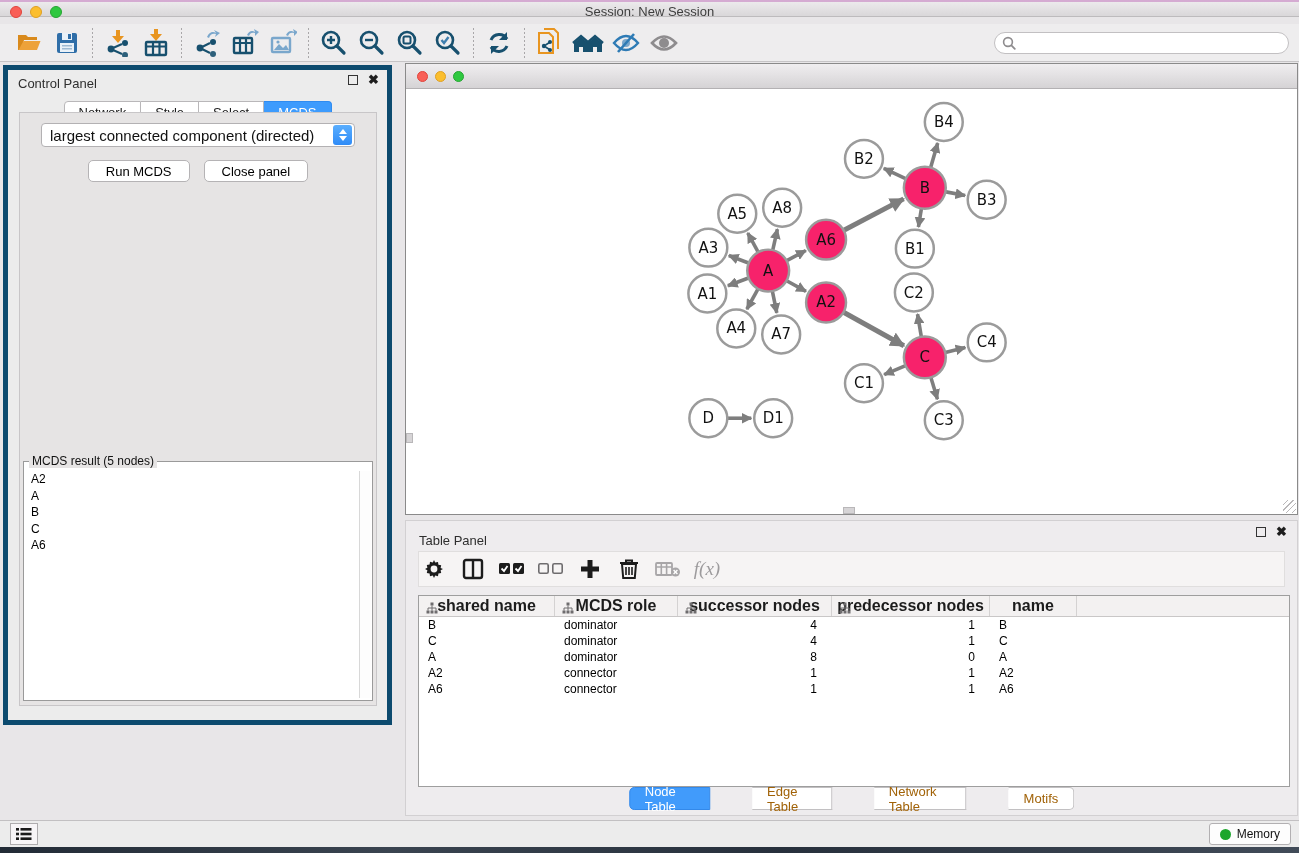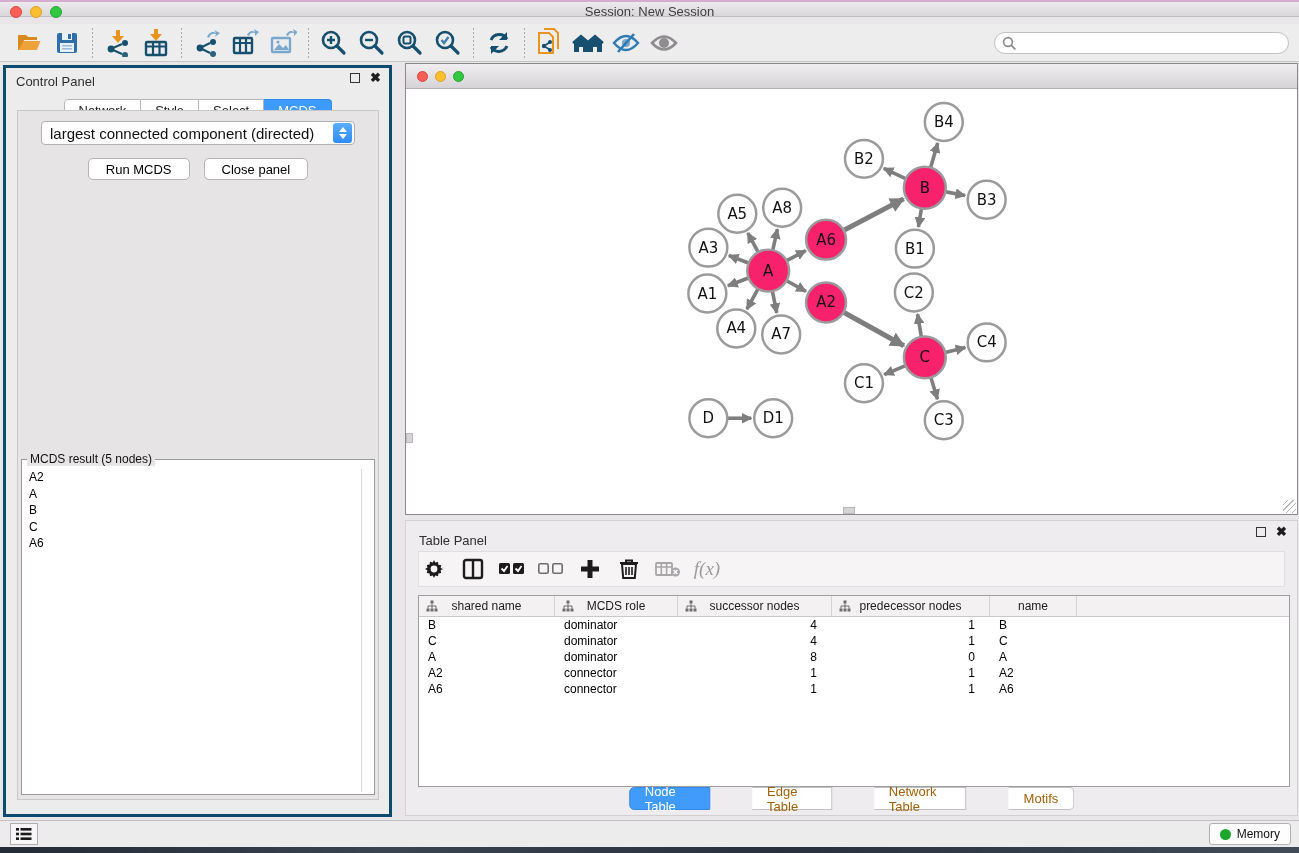--- a/index.html
+++ b/index.html
@@ -22,22 +22,22 @@
   .main-toolbar { position:absolute; left:0; top:24px; right:0; height:38px;
     background:#eeedee; border-bottom:1px solid #c6c4c6; display:flex; align-items:center; padding-left:10px; }
   .tb-icon { width:38px; height:32px; display:flex; align-items:center; justify-content:center; flex:0 0 auto; }
   .tb-sep { width:1px; height:30px; margin:0 6px; flex:0 0 auto;
     background-image:linear-gradient(#a9a7a9 40%, transparent 40%); background-size:1px 4px; }
   .search-box { position:absolute; right:10px; top:8px; width:295px; height:22px; background:#fff;
     border:1px solid #c2c0c2; border-radius:11px; display:flex; align-items:center; padding-left:7px; }
   .search-box input { border:none; outline:none; flex:1; font-size:12px; background:transparent; height:18px; margin-left:4px; }
 
   
-  .control-panel { position:absolute; left:3px; top:65px; width:389px; height:752px;
-    background:#ececec; border:3px solid #0c4a6e; }
+  .control-panel { position:absolute; left:3px; top:65px; width:389px; height:660px;
+    background:#ececec; border:5px solid #0c4a6e; }
   .cp-header { position:absolute; left:0; top:0; right:0; height:26px; }
   .cp-title { position:absolute; left:10px; top:6px; font-size:13px; color:#2e2e2e; }
   .win-btns { position:absolute; right:8px; top:5px; display:flex; gap:10px; align-items:center; }
   .float-box { width:10px; height:10px; border:1.5px solid #333; display:inline-block; }
   .close-x { font-size:13px; color:#1d1d1d; font-weight:bold; line-height:10px; }
   .cp-tabs { position:absolute; top:31px; left:50%; transform:translateX(-50%); display:flex; }
   .cp-tab { height:22px; padding:0 14px; background:#fff; border:1px solid #b9b7b9; border-left:none;
     font-size:13px; color:#1c1c1c; display:flex; align-items:center; }
   .cp-tab:first-child { border-left:1px solid #b9b7b9; border-radius:4px 0 0 4px; }
   .cp-tab:last-child { border-radius:0 4px 4px 0; }
@@ -78,22 +78,22 @@
 
   
   .table-panel { position:absolute; left:405px; top:520px; width:893px; height:296px; background:#eeecee; border:1px solid #d2d0d2; }
   .tp-title { position:absolute; left:13px; top:6px; font-size:13px; color:#2e2e2e;margin-top:6px; }
   .tp-toolbar { position:absolute; left:12px; right:12px; top:30px; height:36px; background:#f6f4f4;
     border:1px solid #e0dede; display:flex; align-items:center; gap:9px; }
   .tp-icon { width:30px; height:30px; display:flex; align-items:center; justify-content:center; }
   .fx { font-family:"Liberation Serif", serif; font-style:italic; font-size:19px; color:#9d9b9d; }
   .data-table { position:absolute; left:12px; right:7px; top:74px; height:192px; background:#fff; border:1px solid #9e9e9e; overflow:hidden; }
   .thead { display:flex; height:21px; background:#f3f1f1; border-bottom:1px solid #c9c7c7; }
-  .th { position:relative; display:flex; align-items:center; justify-content:center; font-size:12px; color:#1c1c1c;
-    border-right:1px solid #d4d2d2; flex:0 0 auto; }
+  .th { position:relative; display:flex; align-items:center; justify-content:center; font-size:16px; color:#1c1c1c;
+    border-right:1px solid #d4d2d2; flex:0 0 auto;font-weight:bold; }
   .th .th-icon { position:absolute; left:7px; top:4px; }
   .tr { display:flex; height:16px; }
   .td { font-size:12px; color:#000; flex:0 0 auto; white-space:nowrap; overflow:hidden; line-height:16px; }
   .td.left { text-align:left; padding-left:9px; }
   .td.right { text-align:right; padding-right:15px; }
   .seg-tabs { position:absolute; bottom:5px; left:50%; transform:translateX(-50%); display:flex;gap:42px; }
   .seg-tab { height:23px; padding:0 15px; background:#fff; border:1px solid #c2c0c2; border-left:none;
     font-size:13px; color:#a16207; display:flex; align-items:center; }
   .seg-tab:first-child { border-left:1px solid #c2c0c2; border-radius:5px 0 0 5px; }
   .seg-tab:last-child { border-radius:0 5px 5px 0; }

